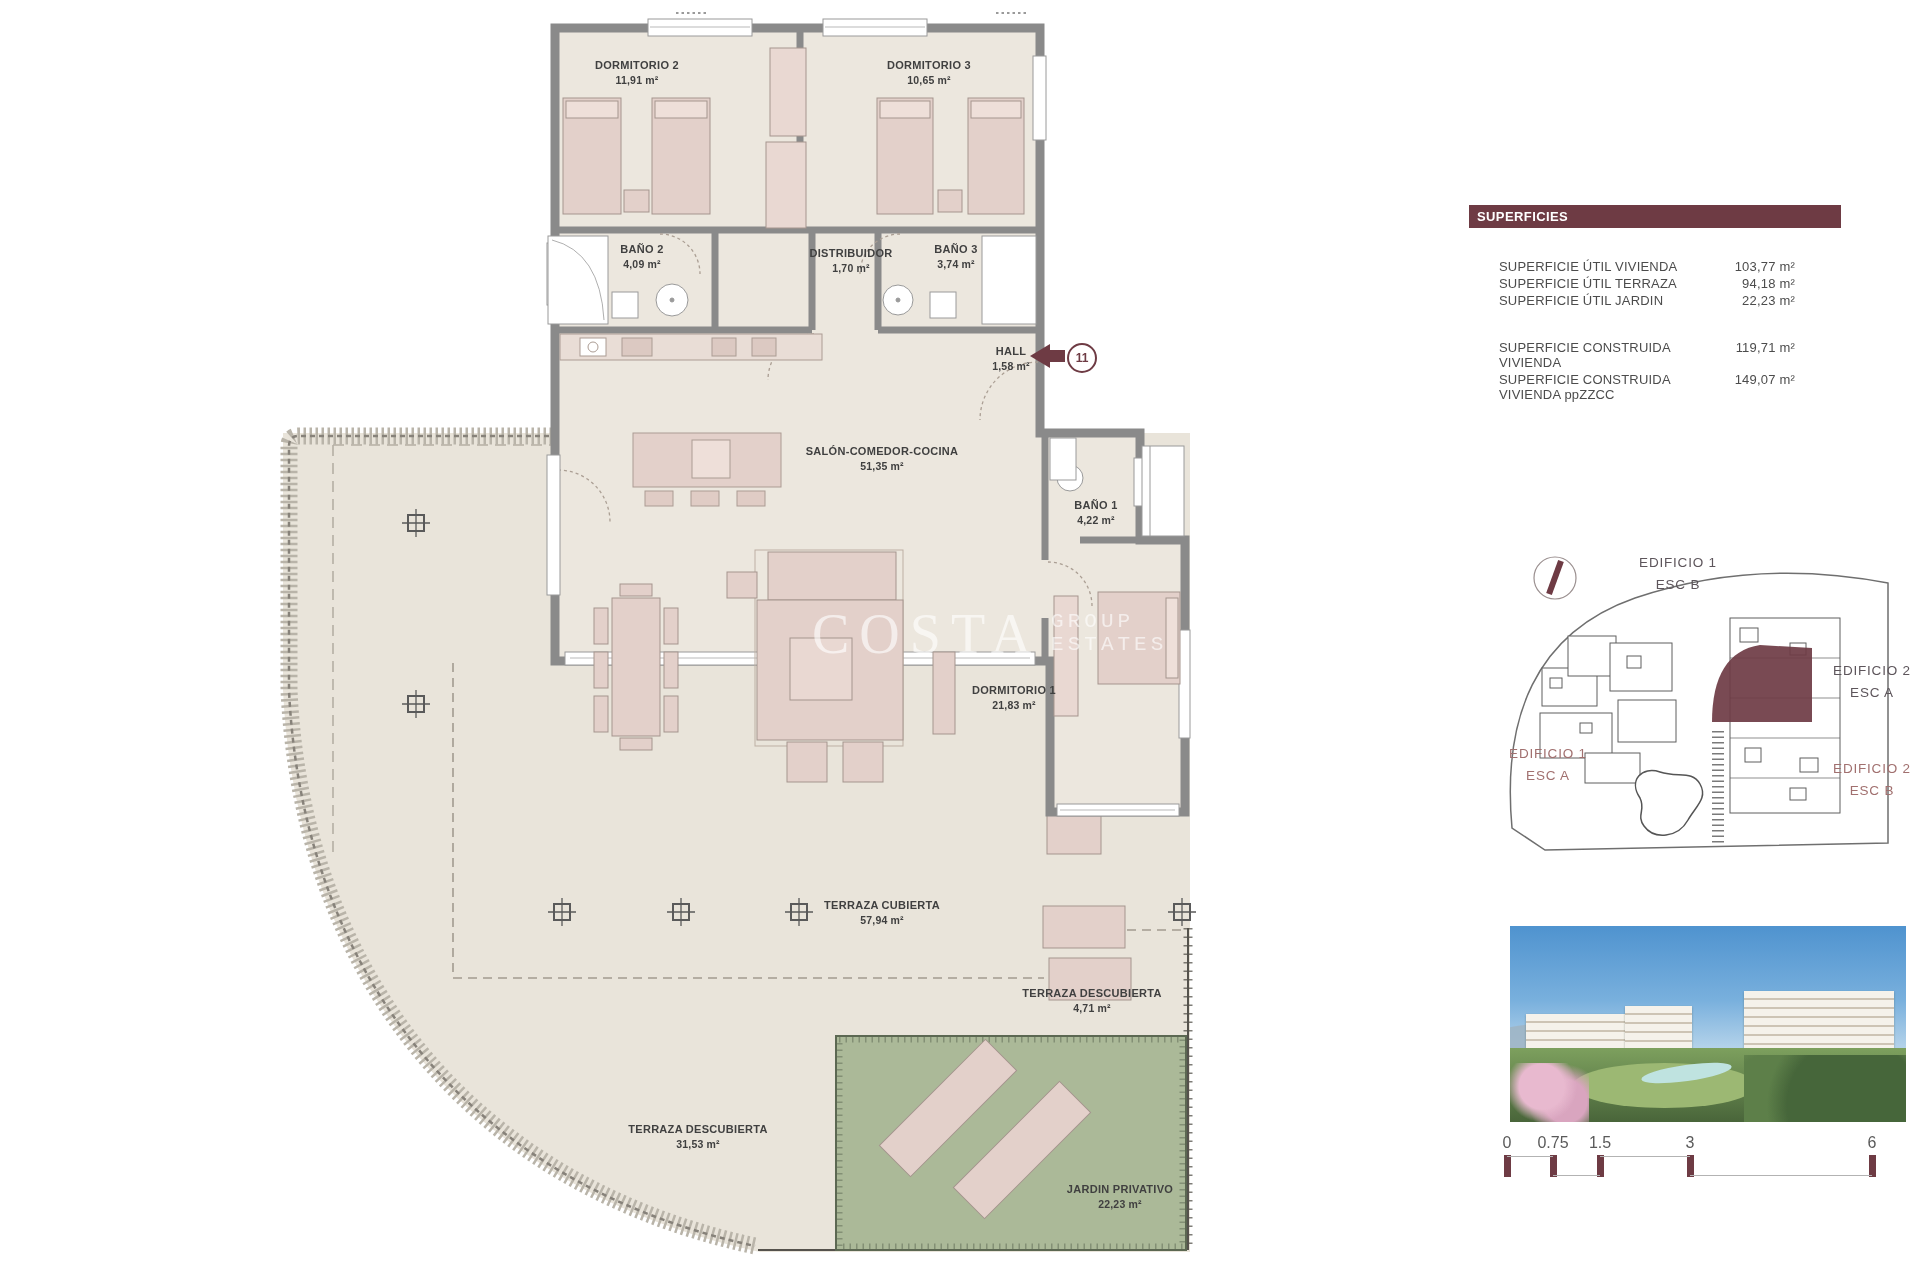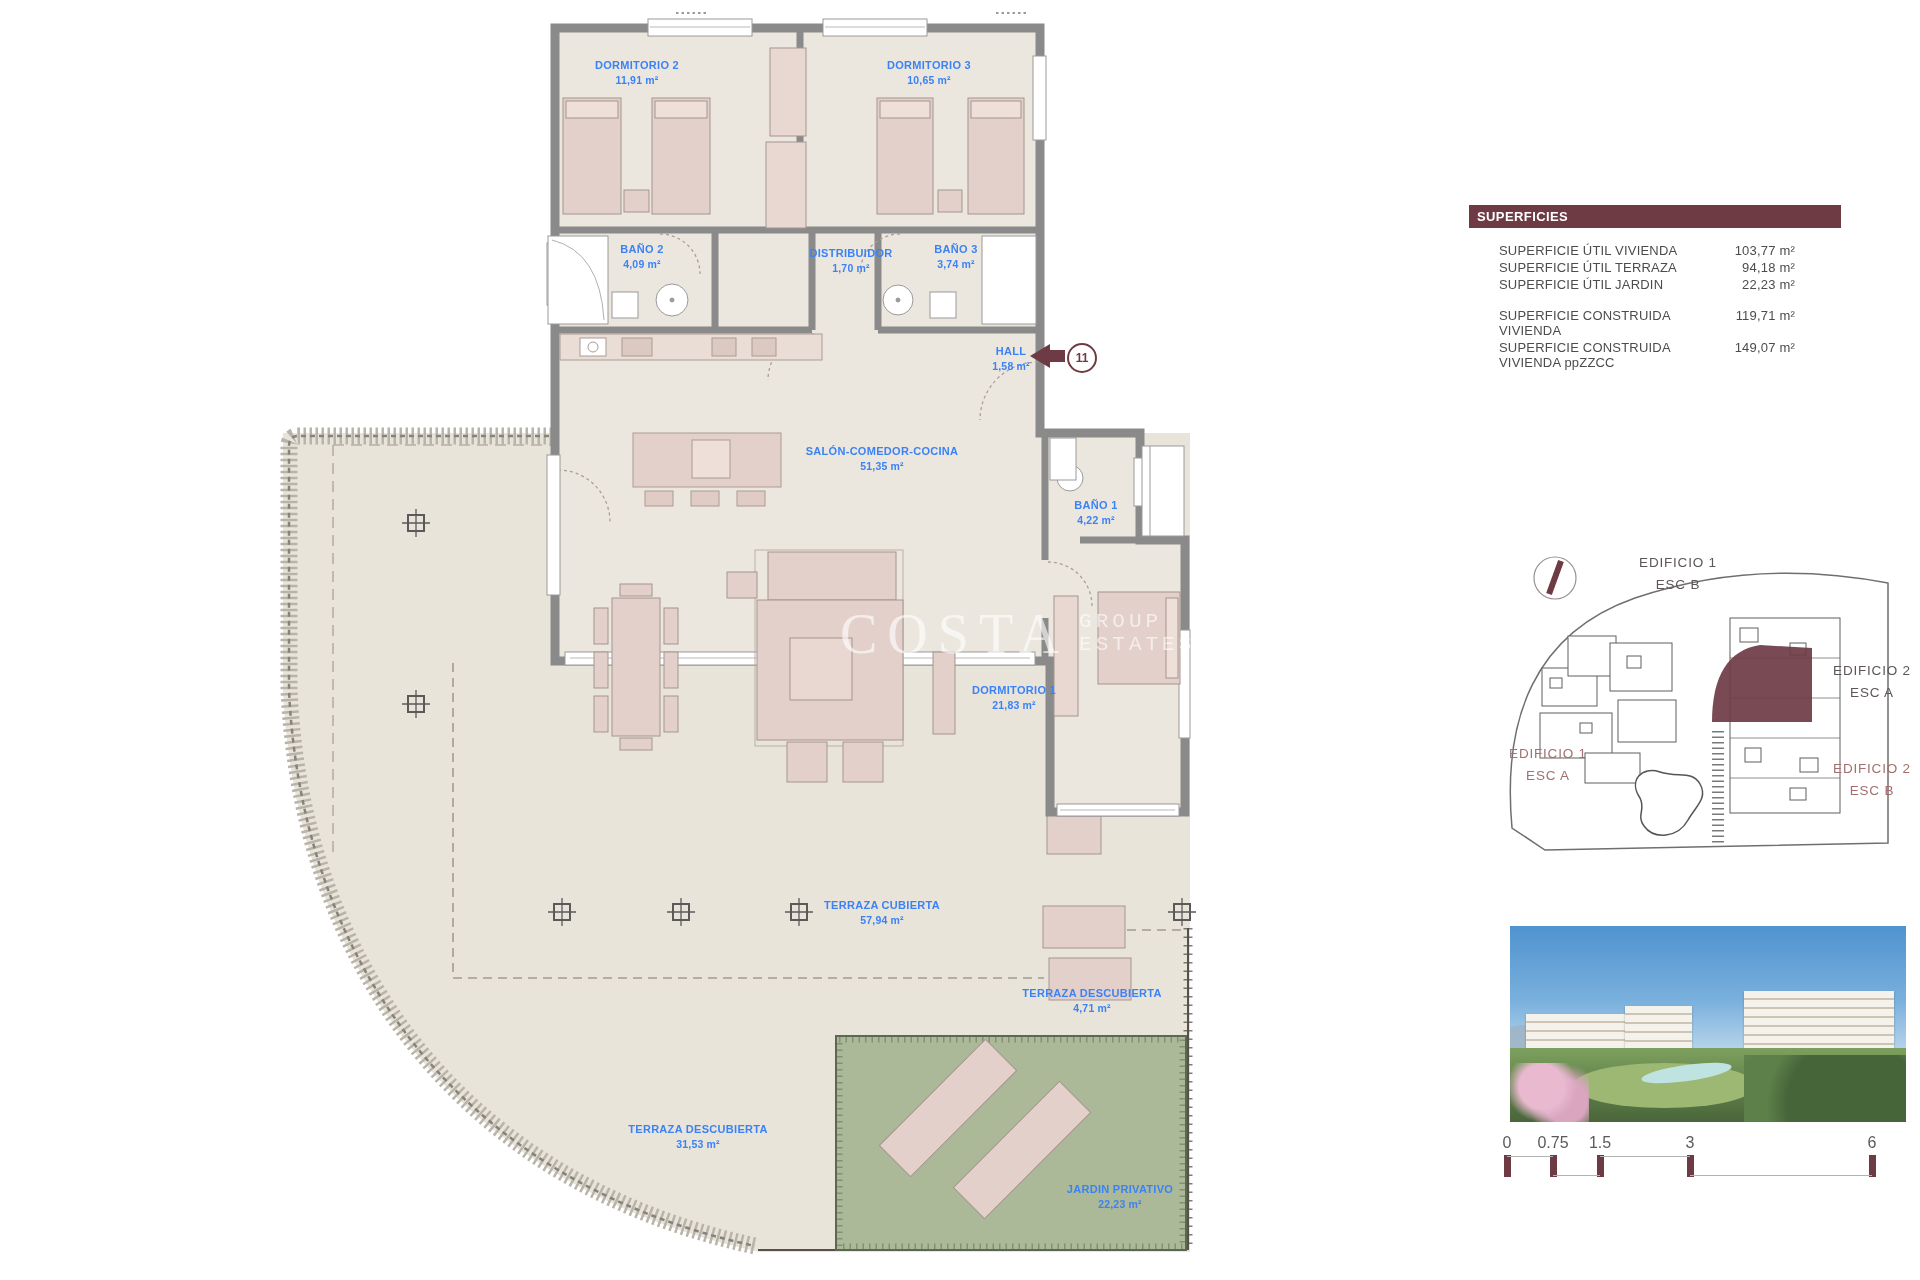--- a/index.html
+++ b/index.html
@@ -3,45 +3,45 @@
 <meta charset="utf-8">
 <style>
   html,body{margin:0;padding:0;background:#ffffff;}
   .canvas{position:relative;width:1920px;height:1280px;background:#ffffff;overflow:hidden;
           font-family:"Liberation Sans",sans-serif;}
   svg{position:absolute;left:0;top:0;}
   .plan{left:0;top:0;}
 
   
   .plan-label{position:absolute;transform:translateX(-50%);text-align:center;
-              color:#3b82f6;white-space:nowrap;z-index:6;line-height:1.35;}
+              color:#404040;white-space:nowrap;z-index:6;line-height:1.35;}
   .rl-name{font-size:11px;font-weight:600;letter-spacing:.3px;}
   .rl-area{font-size:10.5px;font-weight:700;letter-spacing:.2px;}
 
   
   .watermark{position:absolute;left:812px;top:606px;display:flex;align-items:flex-start;gap:10px;
              color:rgba(255,255,255,.62);z-index:5;pointer-events:none;}
-  .wm-big{font-family:"Liberation Serif",serif;font-size:56px;line-height:1;letter-spacing:10px;margin-left:28px;}
+  .wm-big{font-family:"Liberation Serif",serif;font-size:56px;line-height:1;letter-spacing:10px;}
   .wm-side{padding-top:4px;font-family:Liberation Mono, monospace;font-size:21px;letter-spacing:4px;line-height:1.1;}
 
   
   .unit-marker{position:absolute;left:1030px;top:342px;width:70px;height:28px;z-index:7;}
   .um-arrow{position:absolute;left:0;top:2px;width:0;height:0;
             border-top:12px solid transparent;border-bottom:12px solid transparent;
             border-right:20px solid #6e3b44;}
   .um-tail{position:absolute;left:18px;top:8px;width:17px;height:12px;background:#6e3b44;}
   .um-circle{position:absolute;left:37px;top:1px;width:26px;height:26px;border:2px solid #6e3b44;
              border-radius:50%;background:#fff;display:flex;align-items:center;justify-content:center;
              font-size:12px;font-weight:700;color:#6e3b44;}
 
   
   .supers{position:absolute;left:1469px;top:205px;width:372px;z-index:6;}
   .sup-title{background:#6e3b44;color:#ffffff;font-size:13px;font-weight:700;letter-spacing:.4px;
              padding:4px 8px;box-sizing:border-box;}
-  .sup-rows{margin-top:14px;}
+  .sup-rows{margin-top:30px;}
   .sup-rows.g2{}
   .sup-row{display:flex;padding:1px 46px 1px 30px;font-size:13px;color:#4c4c4c;letter-spacing:.2px;}
   .sup-lbl{flex:1;text-align:left;}
   .sup-val{text-align:right;white-space:nowrap;}
 
   
   .sp-label{position:absolute;transform:translateX(-50%);text-align:center;font-size:13.5px;
             letter-spacing:.8px;line-height:1.65;z-index:6;white-space:nowrap;}
   .sp-dark{color:#5d555b;}
   .sp-maroon{color:#a1706f;}

